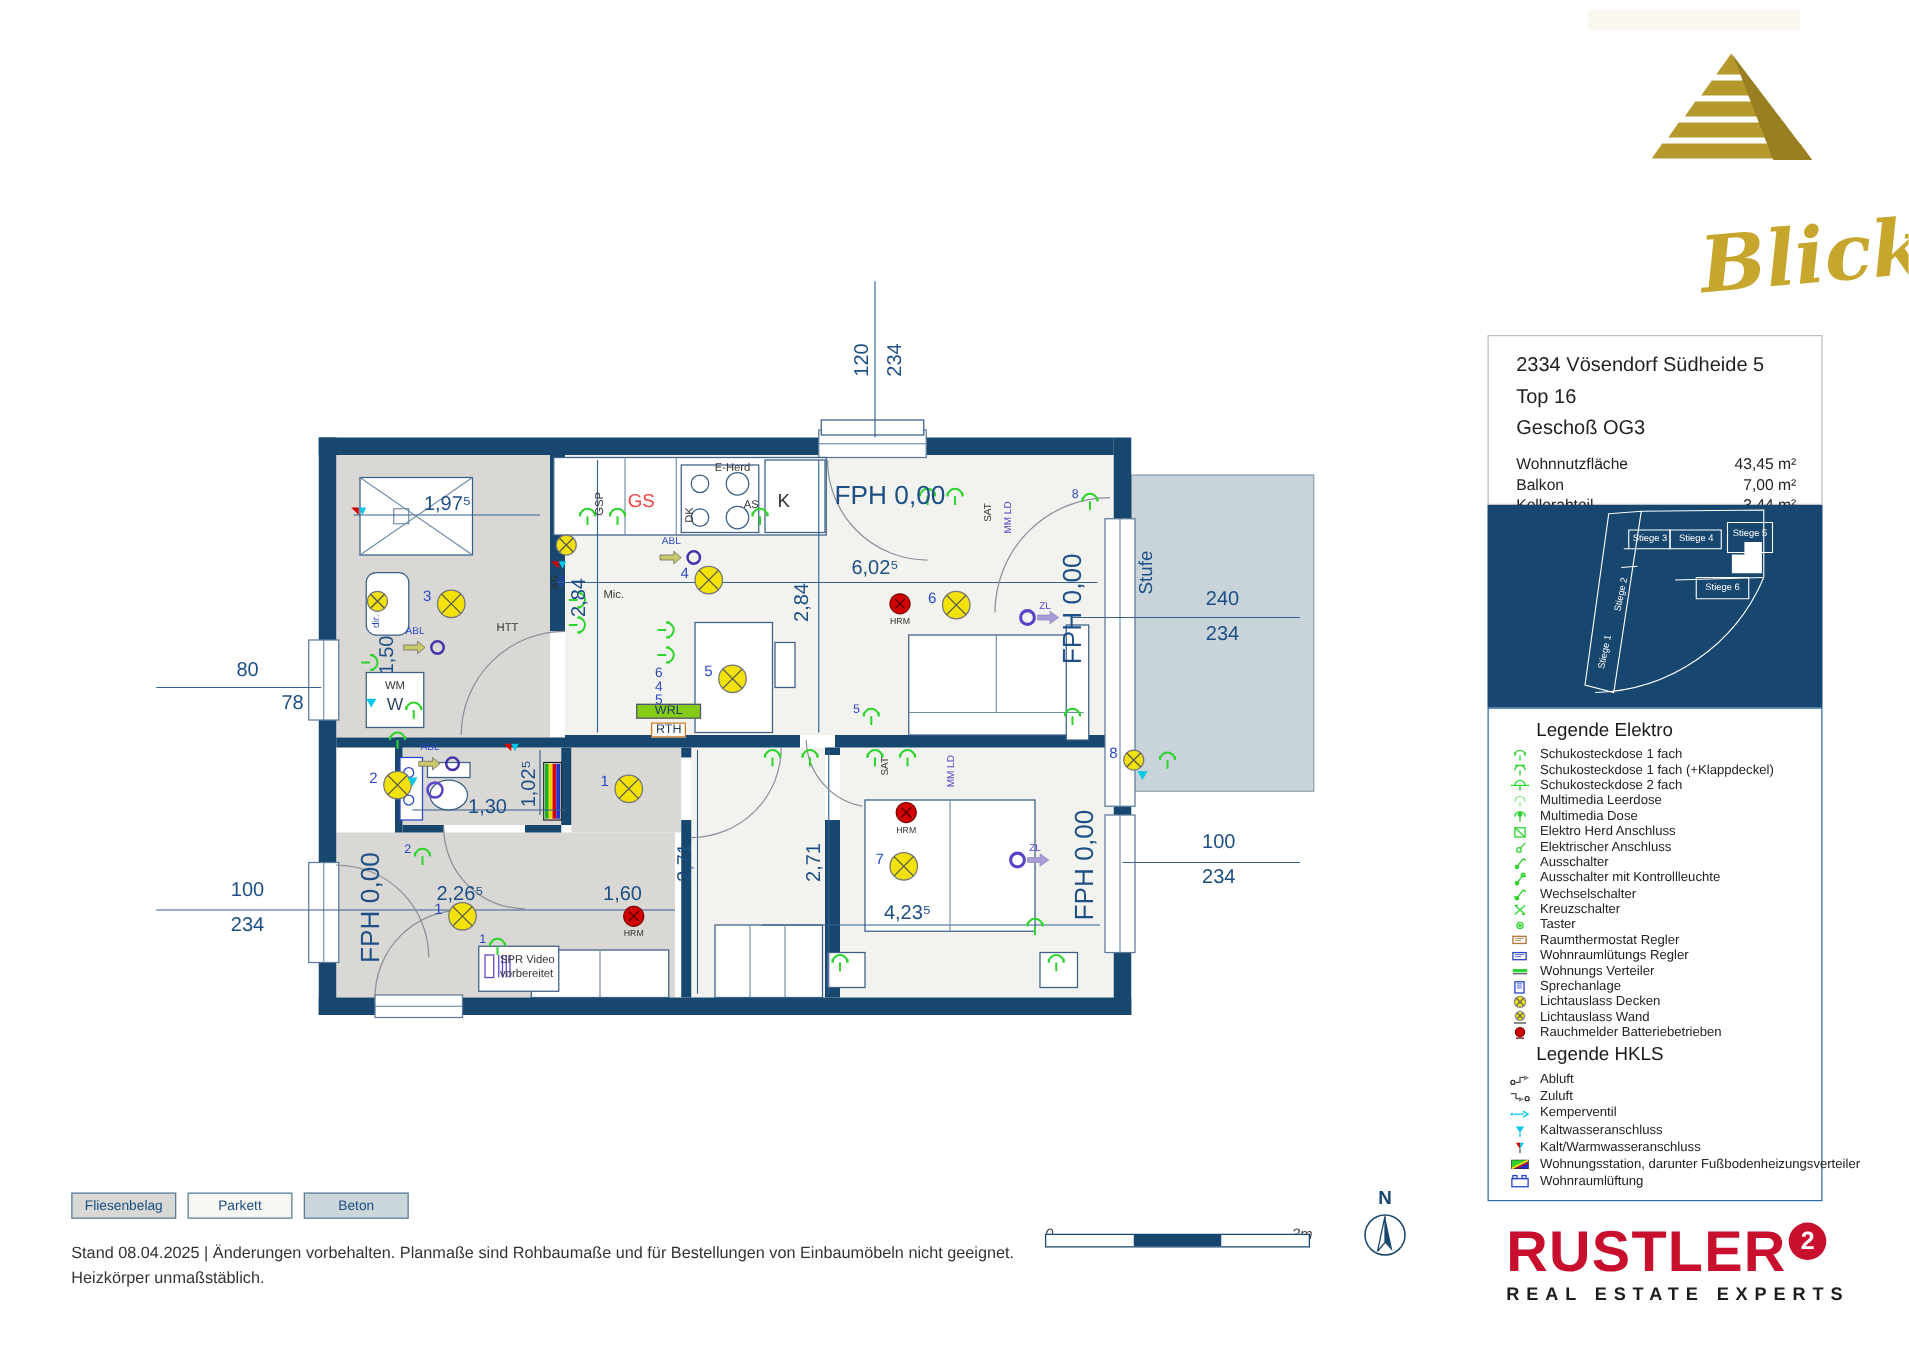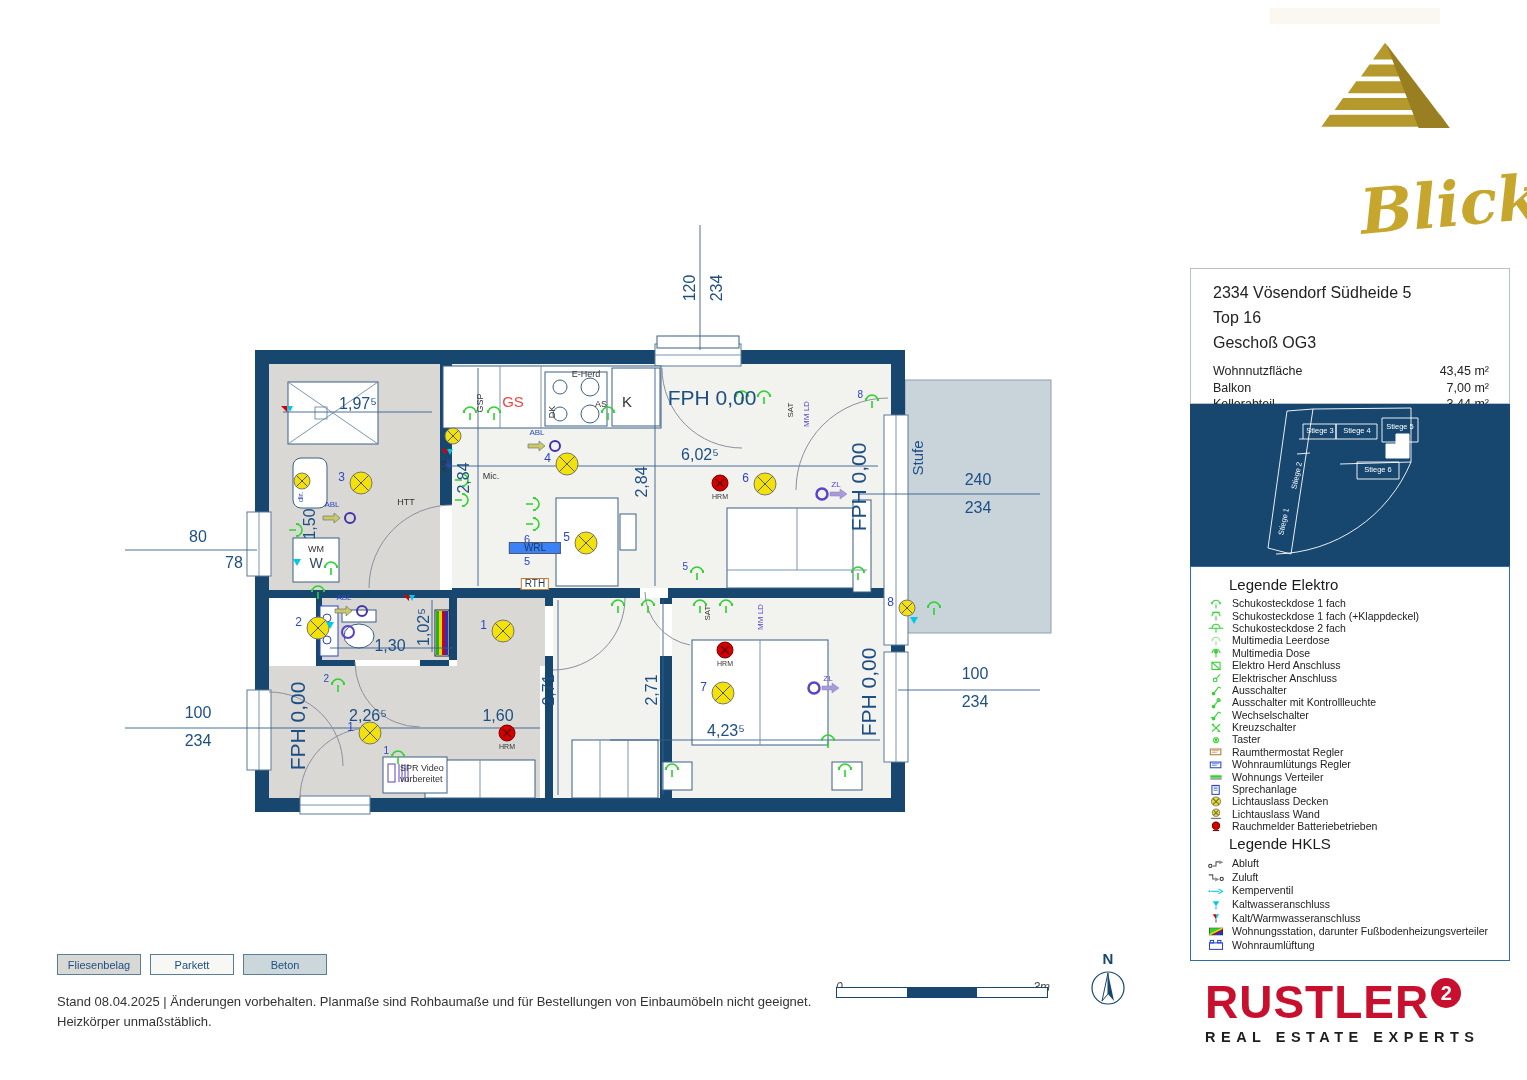--- a/index.html
+++ b/index.html
@@ -10,21 +10,21 @@
   .plan-label{position:absolute;color:#1d4f85;white-space:nowrap;line-height:1;}
   
   #brand{position:absolute;left:1150px;top:0;width:377px;height:260px;z-index:3;}
   #brand-strip{position:absolute;left:120px;top:8px;width:170px;height:16px;background:#faf8f1;}
   #pyramid{position:absolute;left:160px;top:38px;}
   #brand-name{position:absolute;left:28px;top:140px;width:330px;text-align:center;
       font-size:40px;font-weight:700;letter-spacing:11px;color:#6e6f72;}
   #brand-script{position:absolute;left:210px;top:168px;font-family:"DejaVu Serif",serif;
       font-style:italic;font-weight:700;font-size:62px;color:#c7a62e;transform:rotate(-5deg);}
   
-  #right-panel{position:absolute;left:1190px;top:268px;width:320px;z-index:3;background:#fff;}
+  #right-panel{position:absolute;left:1190px;top:268px;width:268px;z-index:3;background:#fff;}
   .info-box{border:1px solid #b9c0c9;padding:12px 16px 10px 22px;height:136px;box-sizing:border-box;}
   .addr{font-size:16px;color:#222;line-height:1.55;}
   #areas{margin-top:8px;}
   .area-row{display:flex;justify-content:space-between;font-size:12.5px;color:#222;line-height:1.3;padding-right:4px;}
   #sitemap-box{height:162px;background:#17466e;position:relative;}
   .legend-box{border:1px solid #2f6da8;background:#fff;padding:6px 4px 8px 12px;}
   .lg-title{font-size:15px;color:#1a1a1a;margin:3px 0 4px 26px;}
   .lg-row{display:flex;align-items:center;height:12.4px;font-size:10.5px;color:#222;white-space:nowrap;}
   .lg-row.hk{height:13.6px;}
   .lg-row svg{width:26px;height:13px;flex:0 0 26px;margin-right:3px;}
@@ -421,21 +421,21 @@
       <div class="plan-label" style="left: 316px; top: 563px; font-size: 14px; color: rgb(51, 74, 102); transform: translate(-50%, -50%) rotate(0deg);">W</div>
       <div class="plan-label" style="left: 301px; top: 497px; font-size: 8px; color: rgb(43, 71, 200); transform: translate(-50%, -50%) rotate(-90deg);">dir.</div>
       <div class="plan-label" style="left: 449px; top: 463px; font-size: 8px; color: rgb(43, 71, 200); transform: translate(-50%, -50%) rotate(-90deg);">dir.</div>
       <div class="plan-label" style="left: 791px; top: 410px; font-size: 8px; color: rgb(51, 51, 51); transform: translate(-50%, -50%) rotate(-90deg);">SAT</div>
       <div class="plan-label" style="left: 807px; top: 414px; font-size: 8px; color: rgb(90, 67, 201); transform: translate(-50%, -50%) rotate(-90deg);">MM LD</div>
       <div class="plan-label" style="left: 708px; top: 613px; font-size: 8px; color: rgb(51, 51, 51); transform: translate(-50%, -50%) rotate(-90deg);">SAT</div>
       <div class="plan-label" style="left: 761px; top: 617px; font-size: 8px; color: rgb(90, 67, 201); transform: translate(-50%, -50%) rotate(-90deg);">MM LD</div>
       <div class="plan-label" style="left: 527px; top: 539px; font-size: 11px; color: rgb(43, 71, 200); transform: translate(-50%, -50%) rotate(0deg);">6</div>
       <div class="plan-label" style="left: 527px; top: 550px; font-size: 11px; color: rgb(43, 71, 200); transform: translate(-50%, -50%) rotate(0deg);">4</div>
       <div class="plan-label" style="left: 527px; top: 561px; font-size: 11px; color: rgb(43, 71, 200); transform: translate(-50%, -50%) rotate(0deg);">5</div>
-      <div class="plan-label" style="left: 535px; top: 548px; font-size: 10px; color: rgb(29, 58, 95); transform: translate(-50%, -50%) rotate(0deg); border: 1px solid rgb(85, 85, 119); padding: 0px 14px; background: #3b82f6;">WRL</div>
+      <div class="plan-label" style="left: 535px; top: 569px; font-size: 10px; color: rgb(29, 58, 95); transform: translate(-50%, -50%) rotate(0deg); border: 1px solid rgb(85, 85, 119); padding: 0px 14px; background: #84cc16;">WRL</div>
       <div class="plan-label" style="left: 535px; top: 584px; font-size: 10px; color: rgb(29, 58, 95); transform: translate(-50%, -50%) rotate(0deg); border: 1px solid rgb(204, 122, 34); padding: 0px 3px; background: rgb(255, 255, 255);">RTH</div>
       <div class="plan-label" style="left: 400px; top: 768px; font-size: 9px; color: rgb(51, 51, 51); transform: translate(0px, -50%);">SPR Video</div>
       <div class="plan-label" style="left: 400px; top: 779px; font-size: 9px; color: rgb(51, 51, 51); transform: translate(0px, -50%);">vorbereitet</div>
     </div>
 
   <div id="brand">
     <div id="brand-strip"></div>
     <svg id="pyramid" width="150" height="96" viewBox="0 0 120 80">
       <polygon points="60,4 70,18 50,18" fill="#b6992d"></polygon>
       <polygon points="47,22 73,22 80,32 40,32" fill="#b6992d"></polygon>

